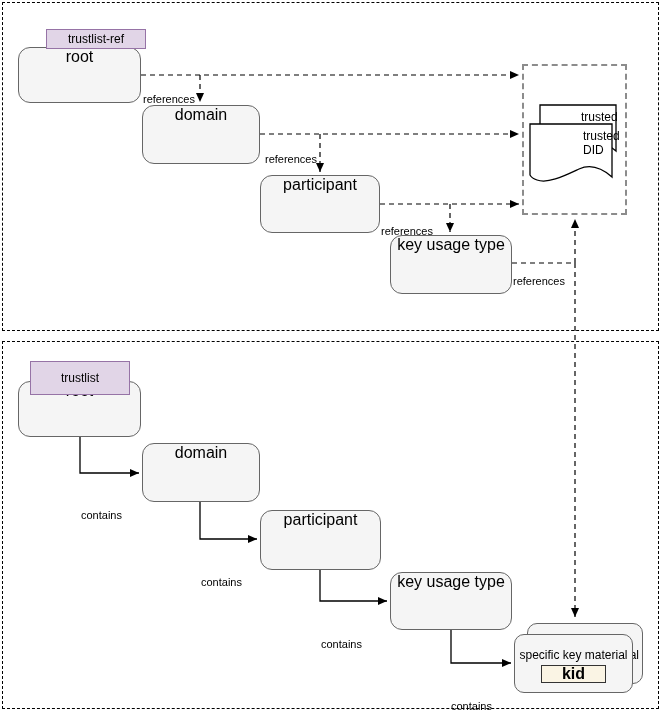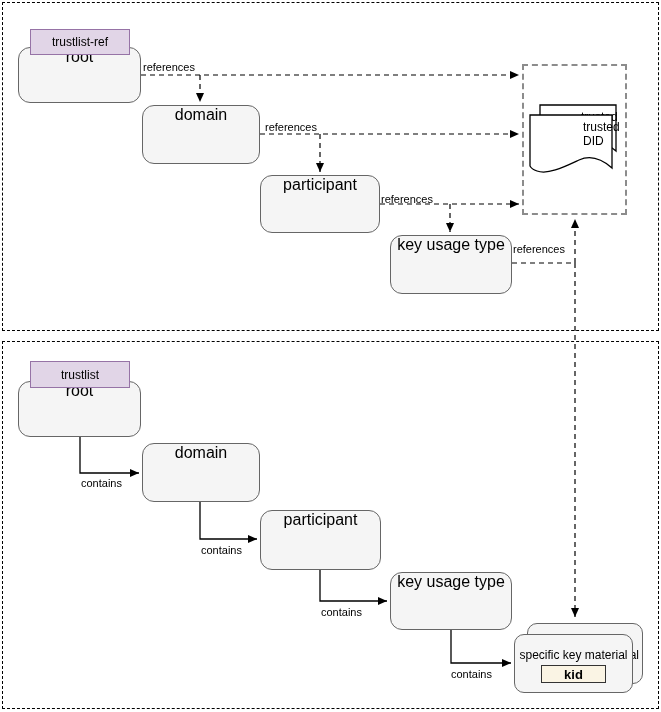--- a/index.html
+++ b/index.html
@@ -20,21 +20,21 @@
     border:1px solid var(--node-border);border-radius:12px;
     display:flex;align-items:flex-start;justify-content:center;
     font-size:16px;z-index:2;box-sizing:border-box;
   }
   .hdr{
     position:absolute;background:var(--hdr-fill);
     border:1px solid var(--hdr-border);
     display:flex;align-items:center;justify-content:center;
     font-size:12px;z-index:3;box-sizing:border-box;
   }
-  .edge-label{position:absolute;font-size:11px;line-height:12px;z-index:4;white-space:nowrap;}
+  .edge-label{position:absolute;font-size:11px;line-height:12px;z-index:4;white-space:nowrap;margin-top:32px;}
   .container-box{position:absolute;border:2px dashed var(--container-border);z-index:1;box-sizing:border-box;}
   .doc{position:absolute;z-index:2;}
   .doc svg{position:absolute;left:0;top:0;overflow:visible;}
   .doc .doc-label{
     position:absolute;left:0;right:0;top:6px;text-align:center;
     font-size:12px;line-height:14px;z-index:2;padding-left:42px;
   }
   .stack-box{
     position:absolute;background:var(--node-fill);
     border:1px solid var(--node-border);border-radius:10px;
@@ -43,33 +43,33 @@
   .stack-back-label{
     position:absolute;left:0;right:0;top:24px;text-align:center;white-space:nowrap;overflow:visible;
   }
   .stack-front-inner{
     position:absolute;inset:0;display:flex;flex-direction:column;
     align-items:center;justify-content:center;gap:3px;padding-top:4px;
   }
   .kid{
     width:65px;height:18px;background:var(--kid-fill);
     border:1px solid var(--kid-border);display:flex;align-items:center;justify-content:center;
-    font-size:13px;font-weight:bold;box-sizing:border-box;
+    font-size:16px;font-weight:bold;box-sizing:border-box;
   }
   #wires{position:absolute;left:0;top:0;z-index:5;pointer-events:none;}
 </style>
 </head>
 <body>
 
 <div id="canvas">
 
   <div class="frame" style="left:2px;top:2px;width:655px;height:327px;"></div>
   <div class="frame" style="left:2px;top:341px;width:655px;height:366px;"></div>
 
-  <div class="hdr" style="left:30px;top:29px;width:100px;height:26px;">
+  <div class="hdr" style="left:46px;top:29px;width:100px;height:20px;">
     <span>trustlist-ref</span>
   </div>
 
   <div class="node" style="left:18px;top:47px;width:123px;height:56px;">
     <span>root</span>
   </div>
 
   <div class="node" style="left:142px;top:105px;width:118px;height:59px;">
     <span>domain</span>
   </div>
@@ -84,33 +84,33 @@
 
   <div class="container-box" style="left:522px;top:64px;width:105px;height:151px;"></div>
 
   <div class="doc" style="left:539px;top:104px;width:78px;height:53px;">
     <svg width="78" height="53" viewBox="0 0 78 53">
       <path d="M1,1 H77 V47 C69,40 59,35 47,40 C33,46 18,54 7,50 C4,49 2,47 1,45 Z" fill="#ffffff" stroke="#000000" stroke-width="1.3"></path>
     </svg>
     <div class="doc-label">trusted</div>
   </div>
 
-  <div class="doc" style="left:529px;top:114px;width:68px;height:61px;">
+  <div class="doc" style="left:529px;top:123px;width:68px;height:61px;">
     <svg width="84" height="61" viewBox="0 0 84 61">
       <path d="M1,1 H83 V54 C74,46 63,40 50,46 C35,53 19,61 8,57 C5,56 2,54 1,52 Z" fill="#ffffff" stroke="#000000" stroke-width="1.3"></path>
     </svg>
     <div class="doc-label" style="left:12px;right:12px;">trusted DID</div>
   </div>
 
   <div class="edge-label" style="left:143px;top:61px;">references</div>
   <div class="edge-label" style="left:265px;top:121px;">references</div>
   <div class="edge-label" style="left:381px;top:193px;">references</div>
   <div class="edge-label" style="left:513px;top:243px;">references</div>
 
-  <div class="hdr" style="left:30px;top:361px;width:100px;height:27px;">
+  <div class="hdr" style="left:30px;top:361px;width:100px;height:34px;">
     <span>trustlist</span>
   </div>
 
   <div class="node" style="left:18px;top:381px;width:123px;height:56px;">
     <span>root</span>
   </div>
 
   <div class="node" style="left:142px;top:443px;width:118px;height:59px;">
     <span>domain</span>
   </div>

